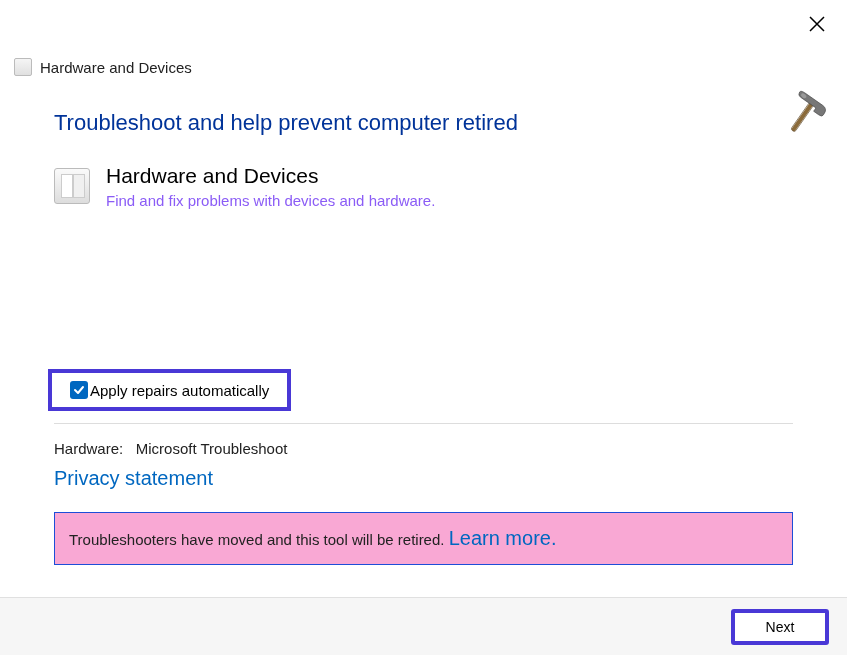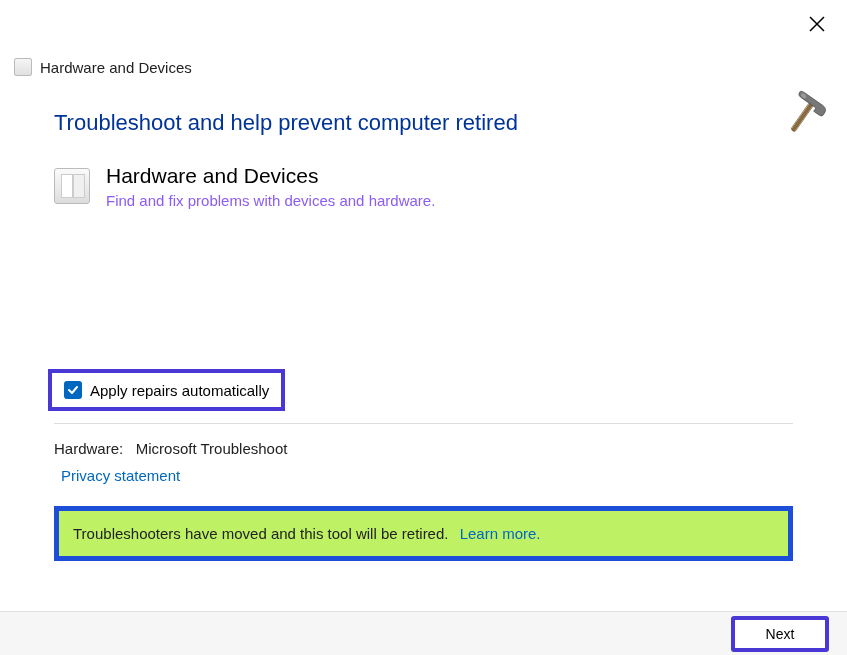--- a/index.html
+++ b/index.html
@@ -88,24 +88,24 @@
       color: #000;
       margin-bottom: 4px;
     }
     .device-sub {
       font-size: 15px;
       color: #8b5cf6;
     }
     .checkbox-row {
       display: inline-flex;
       align-items: center;
-      gap: 8px;
+      gap: 2px;
       margin-top: 160px;
       margin-left: -6px;
-      padding: 8px 12px;
+      padding: 8px 18px;
       border: 4px solid #4938d6;
     }
     .checkbox {
       width: 18px;
       height: 18px;
       background: #0067c0;
       border-radius: 3px;
       display: flex;
       align-items: center;
       justify-content: center;
@@ -118,38 +118,37 @@
       border-top: 1px solid #ddd;
       margin: 12px 0 16px 0;
     }
     .pub-row {
       font-size: 15px;
       color: #222;
       margin-bottom: 10px;
     }
     .link {
       color: #0067c0;
-      font-size: 15px;
-      cursor: pointer;
-      margin-left: 7px;
+      font-size: 20px;
+      cursor: pointer;
     }
     .notice {
       margin-top: 22px;
-      background: #bef264;
-      border: 5px solid #1d4ed8;
+      background: #f9a8d4;
+      border: 1px solid #1d4ed8;
       padding: 14px 14px;
       font-size: 15px;
       color: #222;
     }
     .footer {
       position: absolute;
       bottom: 0;
       left: 0;
       right: 0;
-      height: 44px;
+      height: 58px;
       background: #f6f6f6;
       border-top: 1px solid #e0e0e0;
       display: flex;
       justify-content: flex-end;
       align-items: center;
       gap: 10px;
       padding-right: 18px;
     }
     .btn {
       min-width: 92px;

